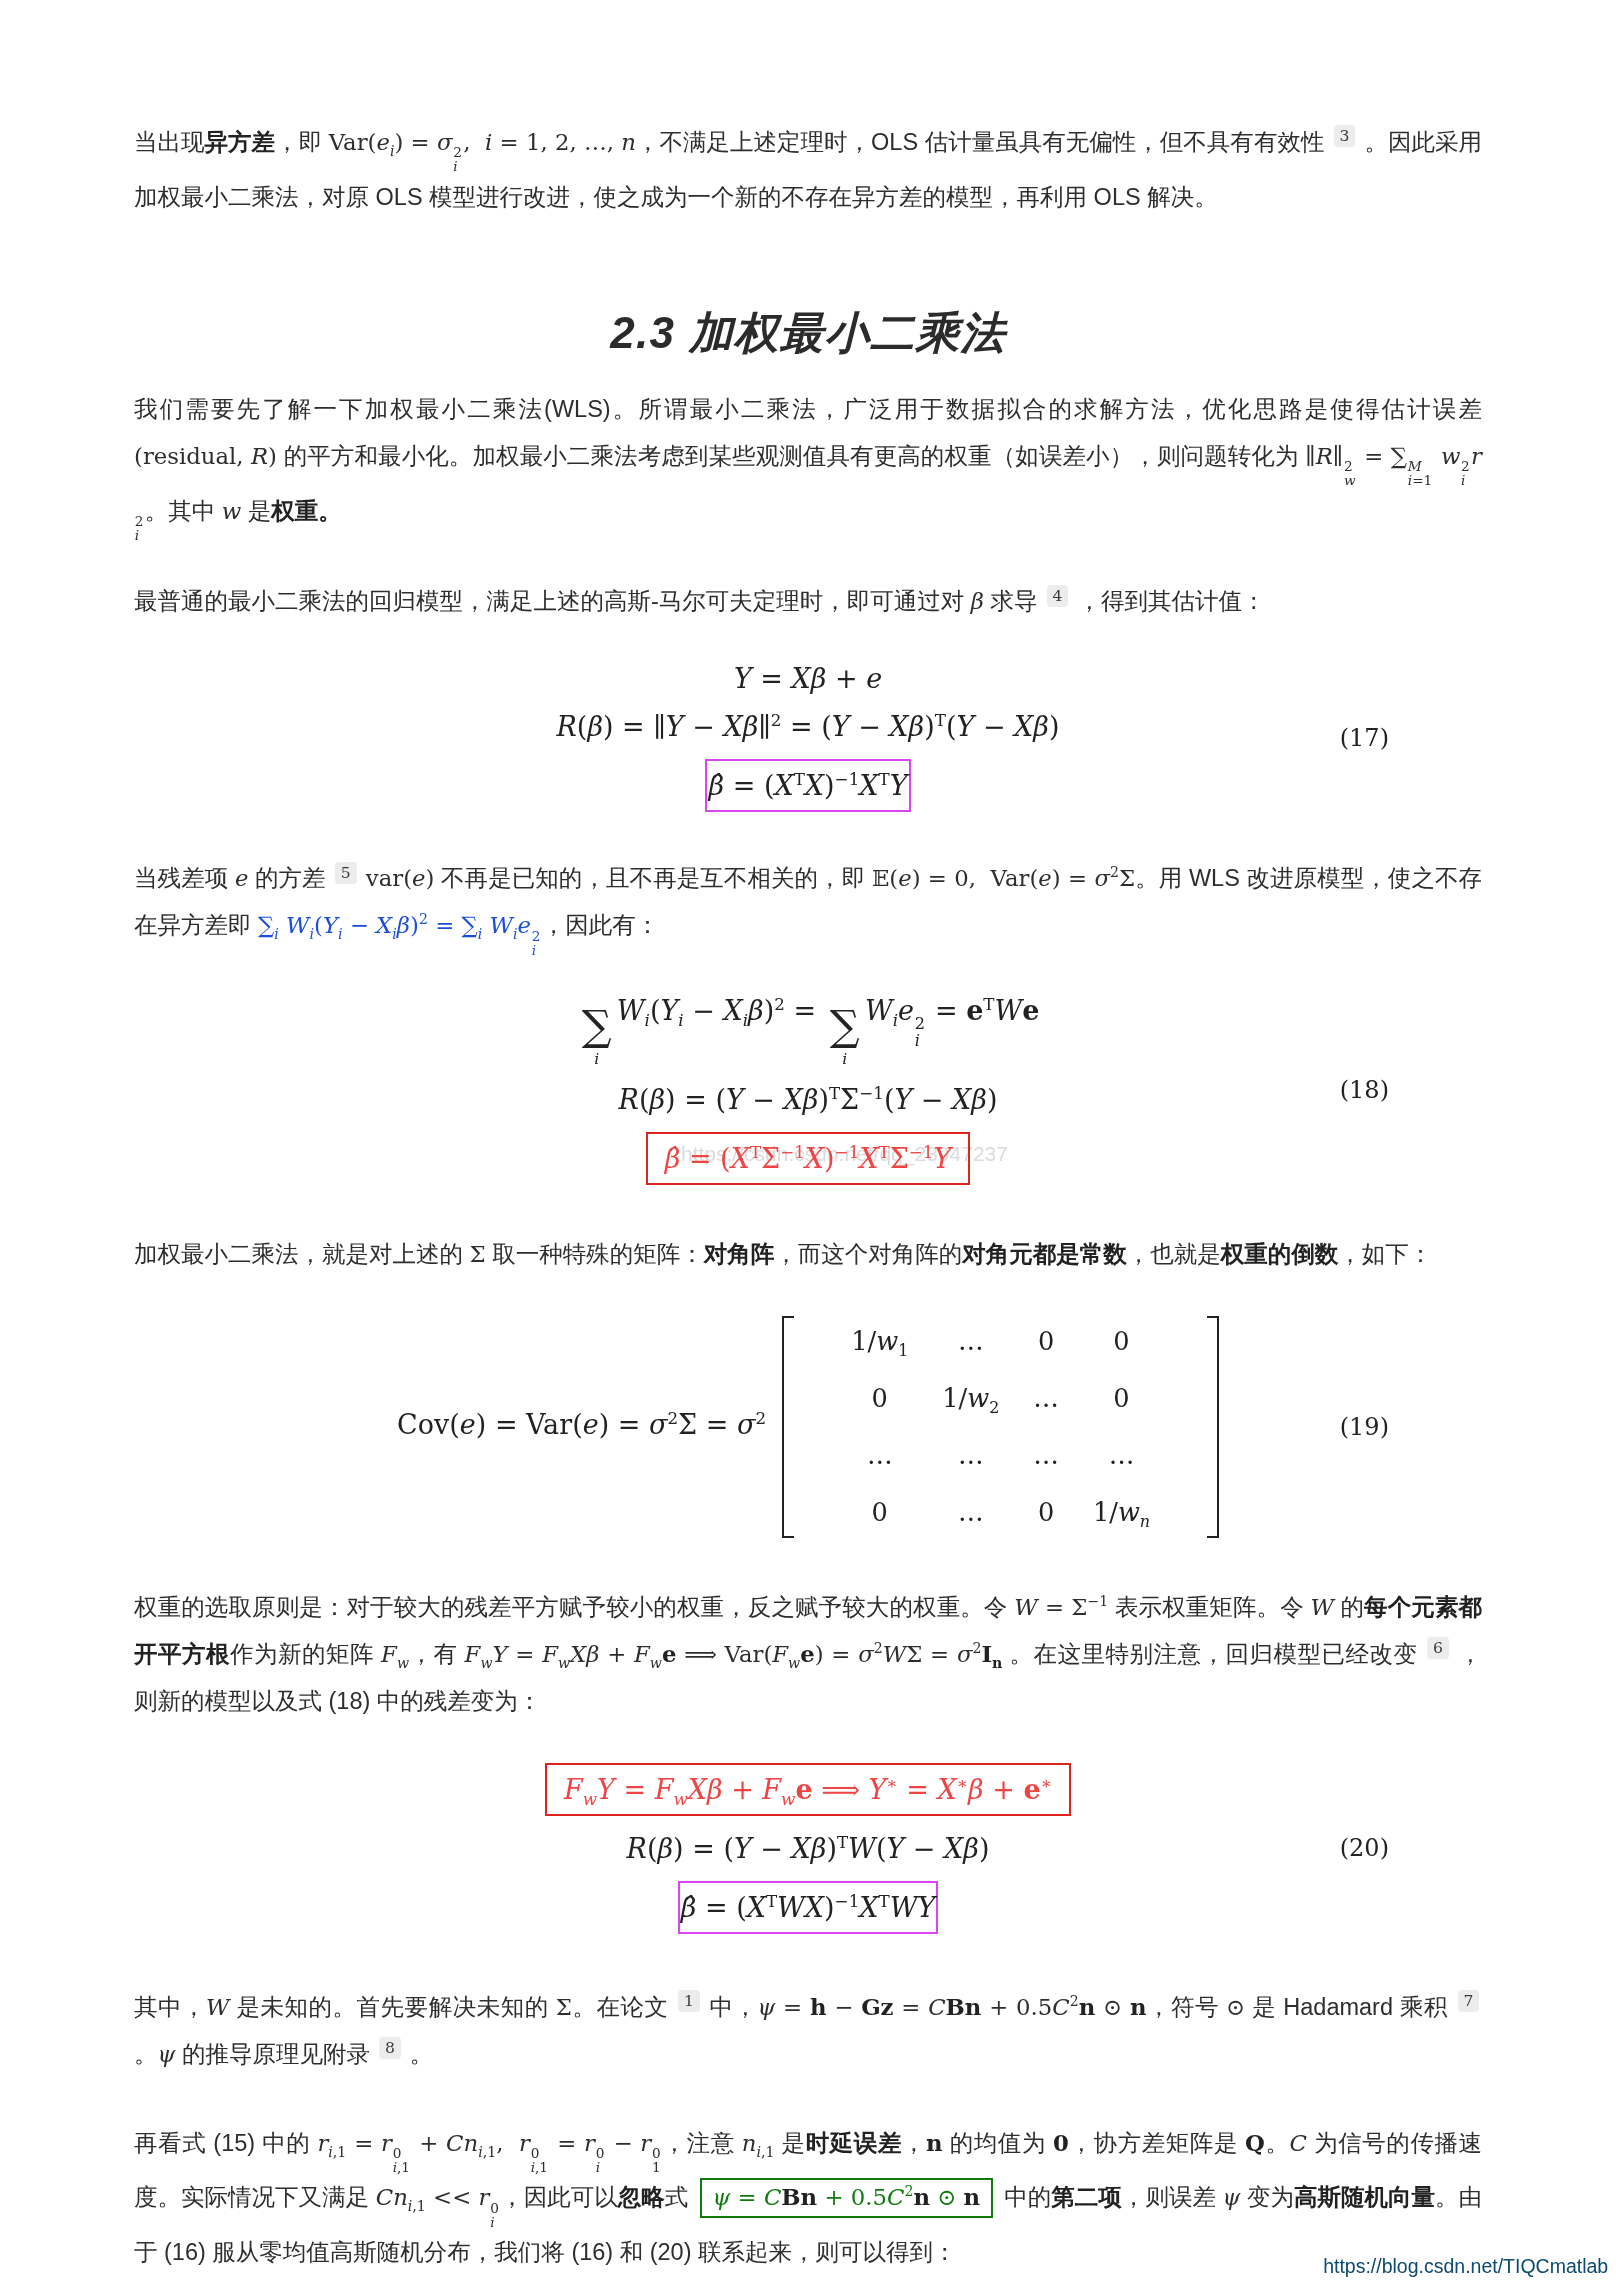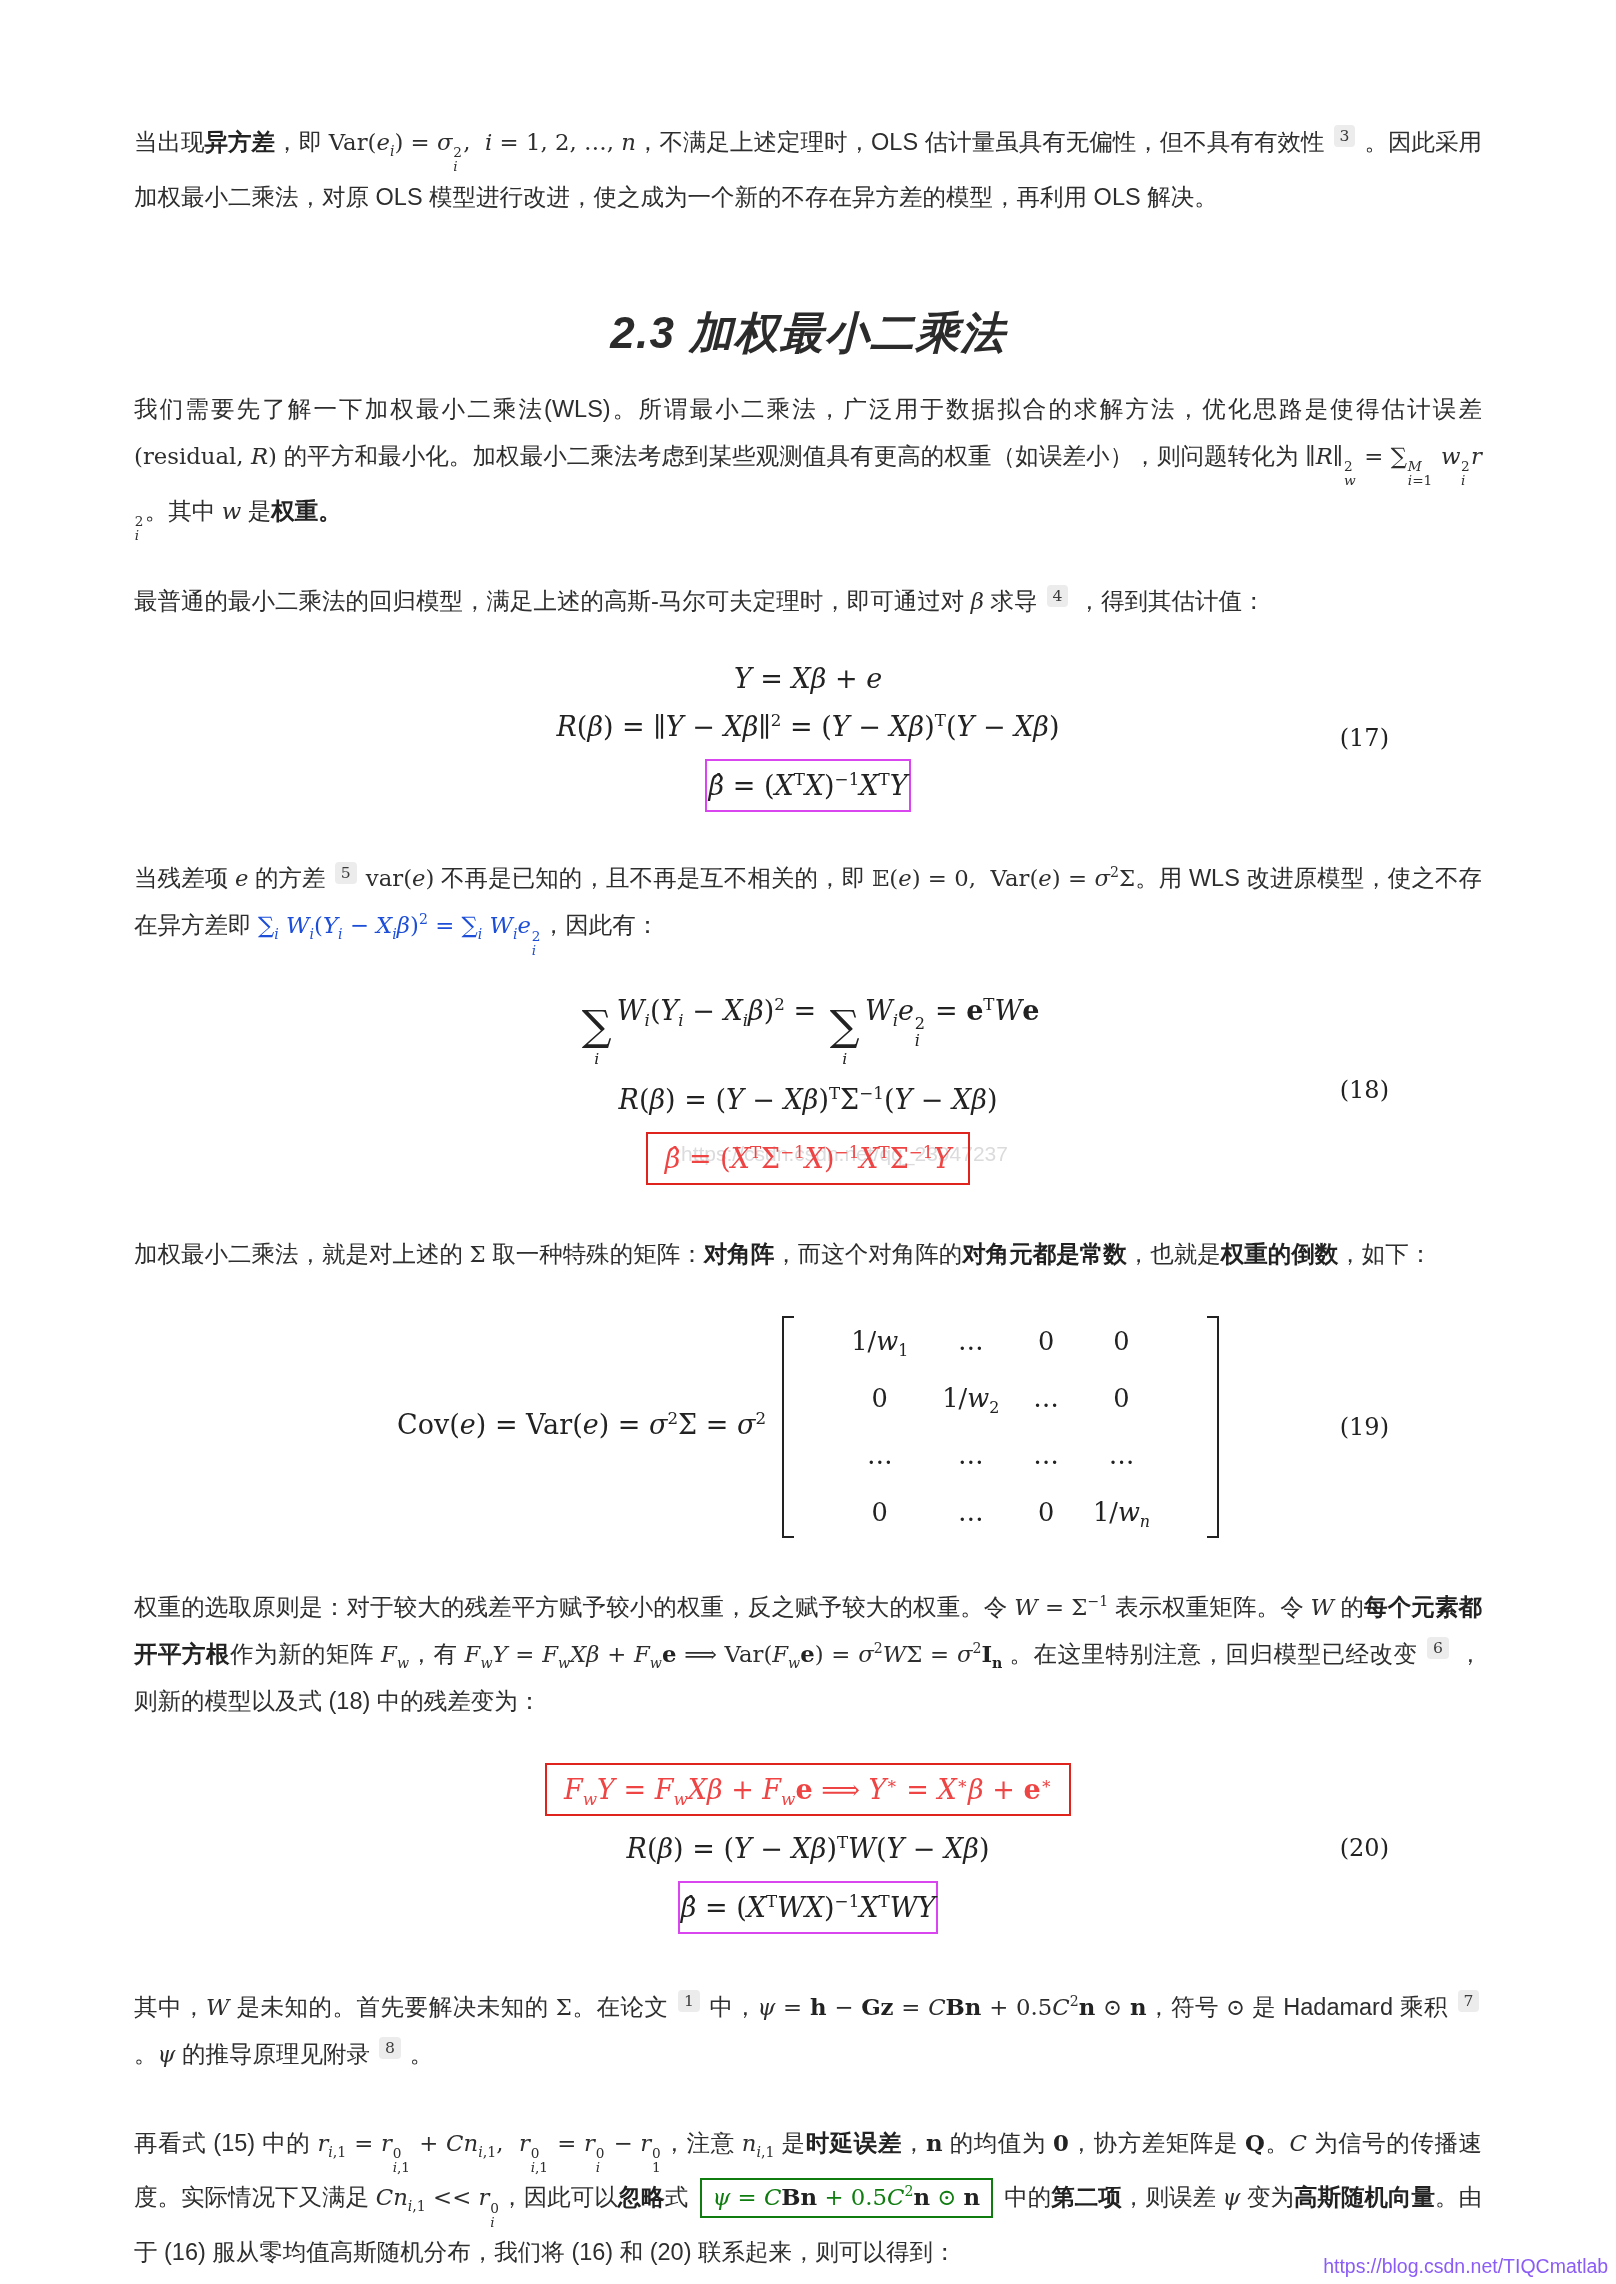--- a/index.html
+++ b/index.html
@@ -82,21 +82,21 @@
     padding:10.4px 17px;align-items:center;justify-items:center;
     font-size:0.95em;
   }
   
   .wm{
     position:absolute;z-index:0;
     font-family:"Liberation Sans","DejaVu Sans",sans-serif;
     pointer-events:none;white-space:nowrap;
   }
   .wm-mid{left:681px;top:1142px;font-size:21px;color:rgba(160,160,165,0.38);}
-  .wm-bottom{right:7.8px;bottom:6.5px;font-size:19.5px;color:#8b5cf6;margin-left:24px;}
+  .wm-bottom{right:7.8px;bottom:6.5px;font-size:19.5px;color:#0c4a6e;margin-left:24px;}
 </style>
 </head>
 <body>
 
 <div class="page">
 
   <span class="wm wm-mid">https://csdn.csdn.net/qq_23947237</span>
 
   <p class="para">当出现<b>异方差</b>，即 <span class="m">Var(<i>e</i><sub><i>i</i></sub>) = <i>σ</i><span class="ss">
           <span>2</span>

